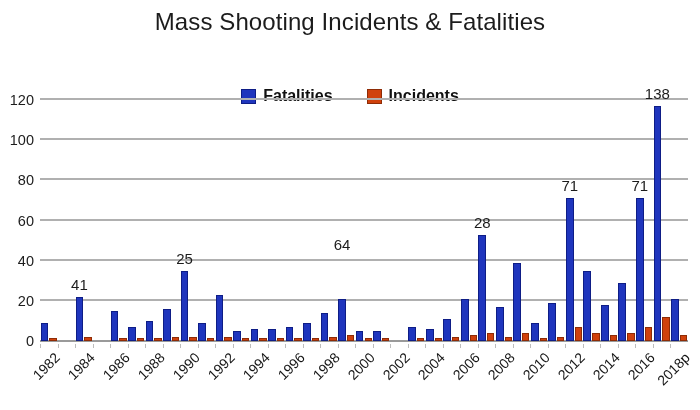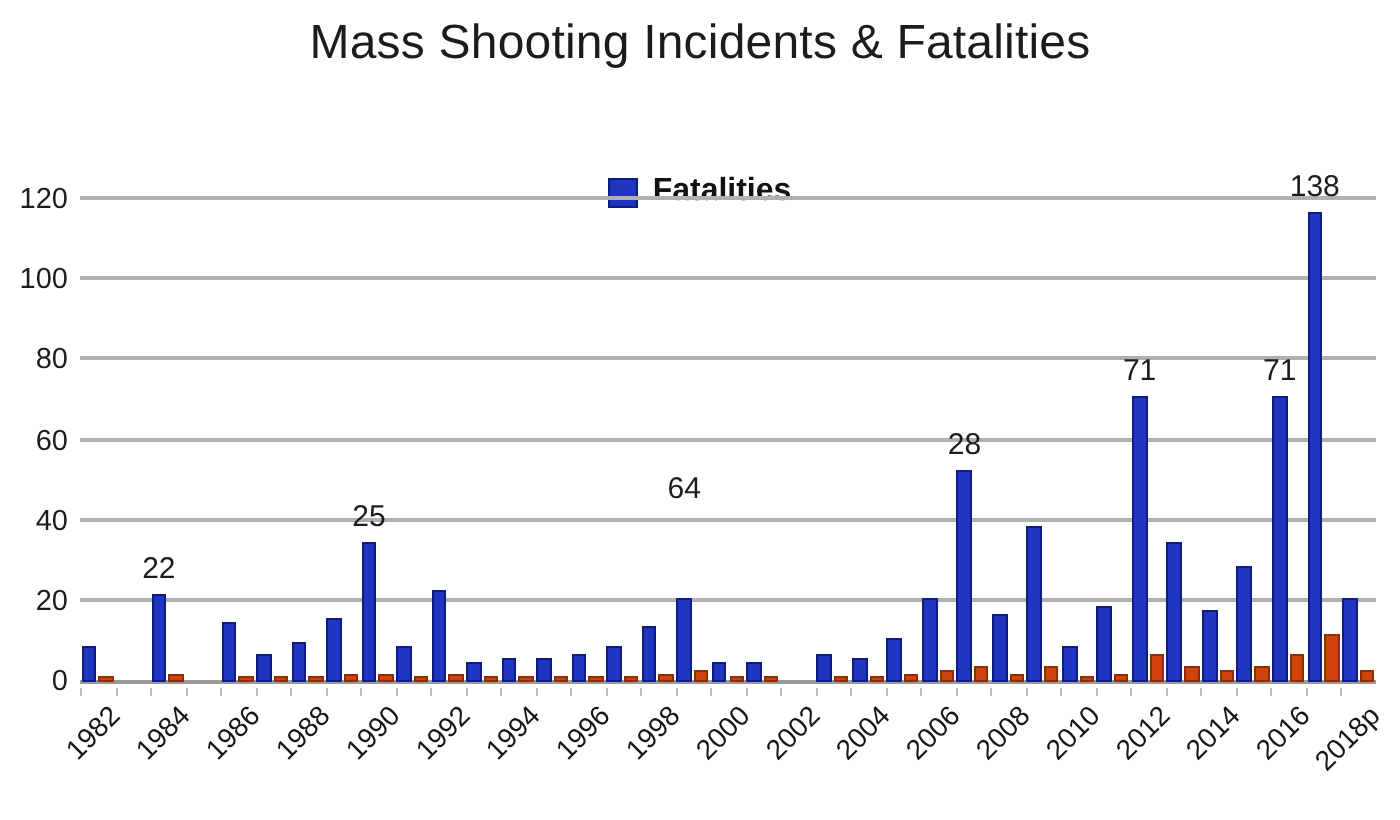--- a/index.html
+++ b/index.html
@@ -81,20 +81,24 @@
 <body>
 
 <div class="chart-root">
 
   <div class="title">Mass Shooting Incidents &amp; Fatalities</div>
 
   <div class="legend">
     <div class="legend-item">
       <span class="legend-swatch" style="background:#1f35bd;border:1px solid #0e1d86;"></span>
       <span class="legend-label">Fatalities</span>
+    </div>
+    <div class="legend-item">
+      <span class="legend-swatch" style="background:#d0410c;border:1px solid #8e2c06;"></span>
+      <span class="legend-label">Incidents</span>
     </div>
   </div>
 
   <div class="ylabels" id="ylabels">
       <div class="ylabel" style="top: 241px;">0</div>
       <div class="ylabel" style="top: 200.833px;">20</div>
       <div class="ylabel" style="top: 160.667px;">40</div>
       <div class="ylabel" style="top: 120.5px;">60</div>
       <div class="ylabel" style="top: 80.3333px;">80</div>
       <div class="ylabel" style="top: 40.1667px;">100</div>
@@ -173,21 +177,21 @@
         <div class="bar fat" title="2014: 18" style="left: 560.983px; width: 7.70595px; height: 36.15px;"></div>
         <div class="bar inc" title="2014: 3" style="left: 569.689px; width: 7.35568px; height: 6.025px;"></div>
         <div class="bar fat" title="2015: 29" style="left: 578.497px; width: 7.70595px; height: 58.2417px;"></div>
         <div class="bar inc" title="2015: 4" style="left: 587.203px; width: 7.35568px; height: 8.03333px;"></div>
         <div class="bar fat" title="2016: 71" style="left: 596.01px; width: 7.70595px; height: 142.592px;"></div>
         <div class="bar inc" title="2016: 7" style="left: 604.716px; width: 7.35568px; height: 14.0583px;"></div>
         <div class="bar fat" title="2017: 117" style="left: 613.524px; width: 7.70595px; height: 234.975px;"></div>
         <div class="bar inc" title="2017: 12" style="left: 622.23px; width: 7.35568px; height: 24.1px;"></div>
         <div class="bar fat" title="2018p: 21" style="left: 631.037px; width: 7.70595px; height: 42.175px;"></div>
         <div class="bar inc" title="2018p: 3" style="left: 639.743px; width: 7.35568px; height: 6.025px;"></div>
-        <div class="dlabel" style="left: 39.4308px; bottom: 48.1833px;">22</div>
+        <div class="dlabel" style="left: 39.4308px; bottom: 48.1833px;">41</div>
         <div class="dlabel" style="left: 144.512px; bottom: 74.2917px;">25</div>
         <div class="dlabel" style="left: 302.134px; bottom: 88.35px;">64</div>
         <div class="dlabel" style="left: 442.242px; bottom: 110.442px;">28</div>
         <div class="dlabel" style="left: 529.809px; bottom: 146.592px;">71</div>
         <div class="dlabel" style="left: 599.863px; bottom: 146.592px;">71</div>
         <div class="dlabel" style="left: 617.377px; bottom: 238.975px;">138</div>
       </div>
   </div>
 
   <div class="xlabels" id="xlabels">

